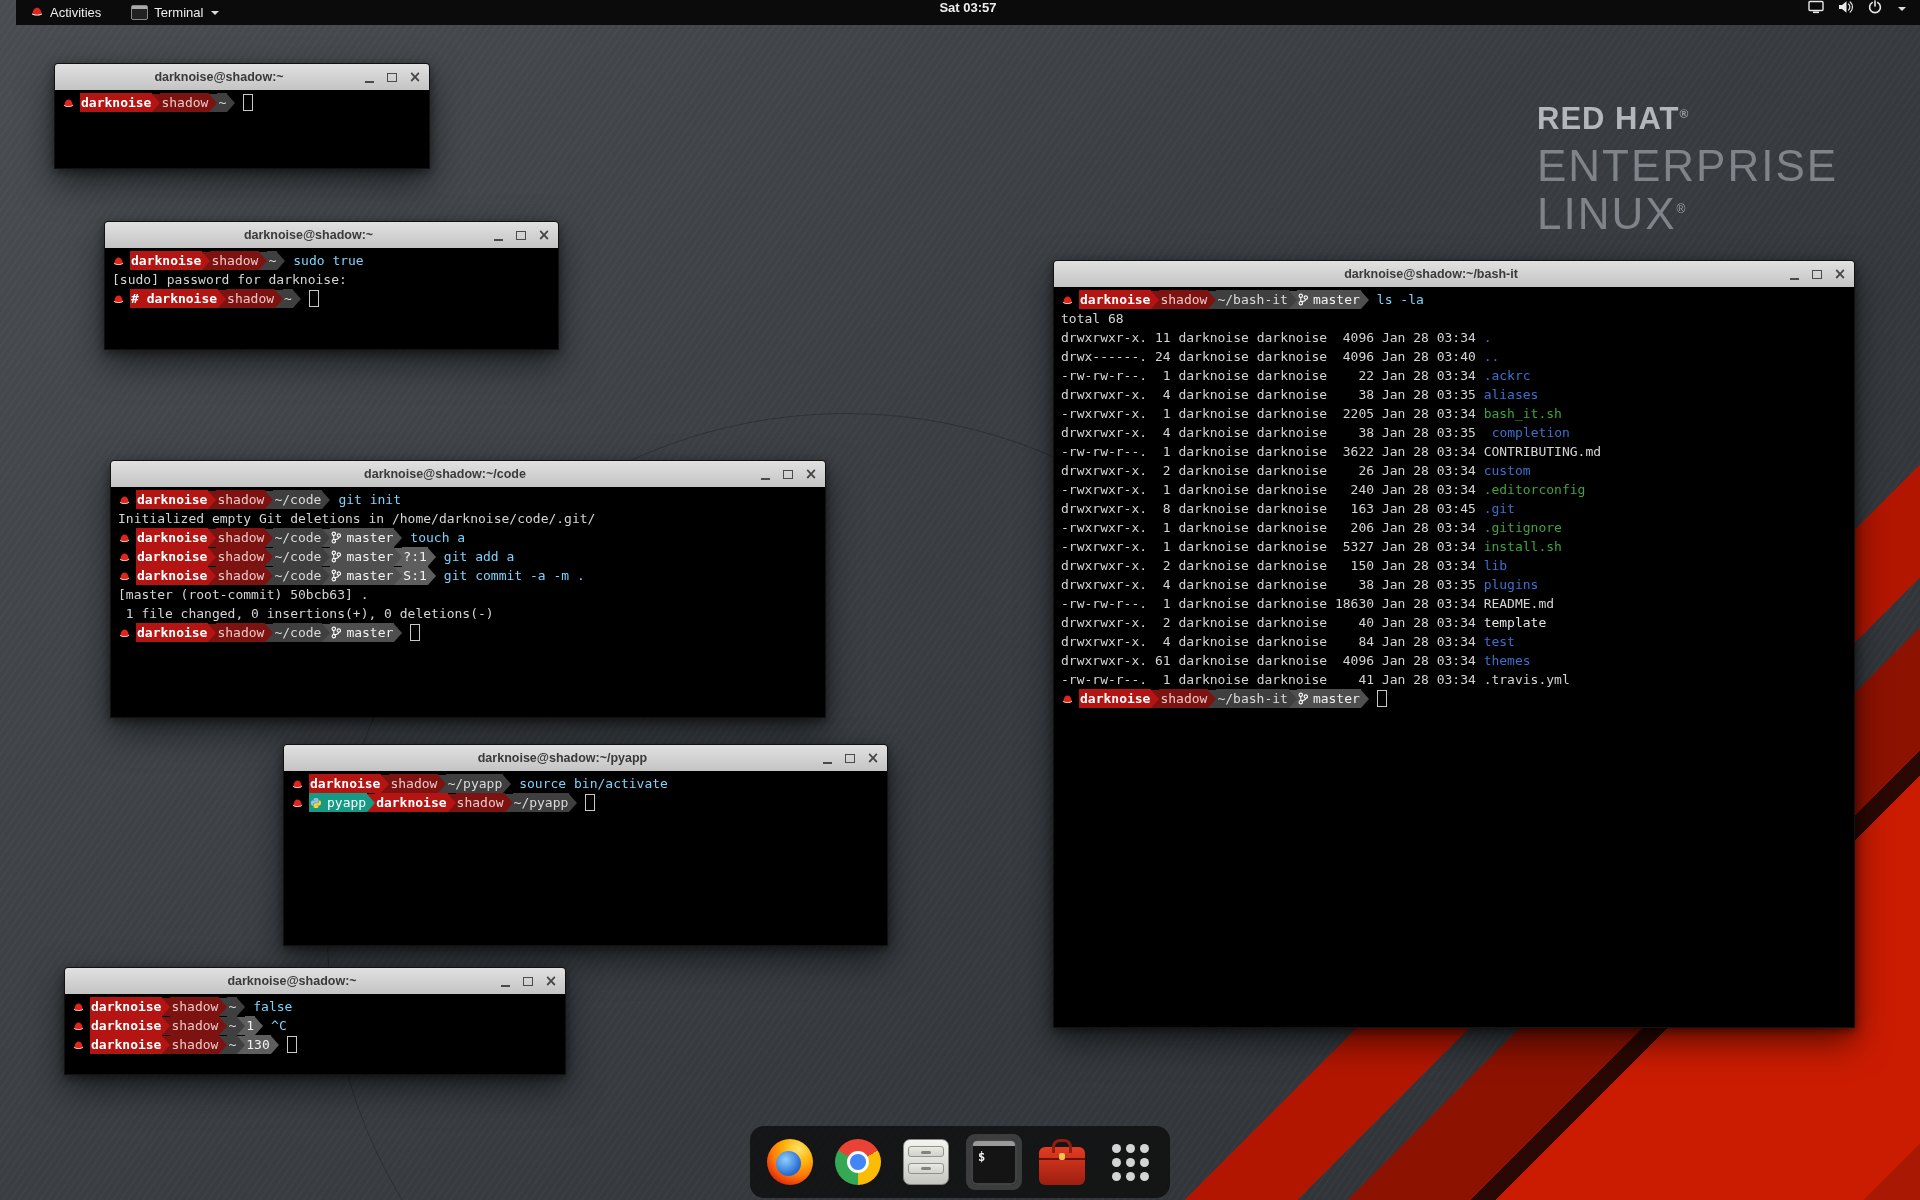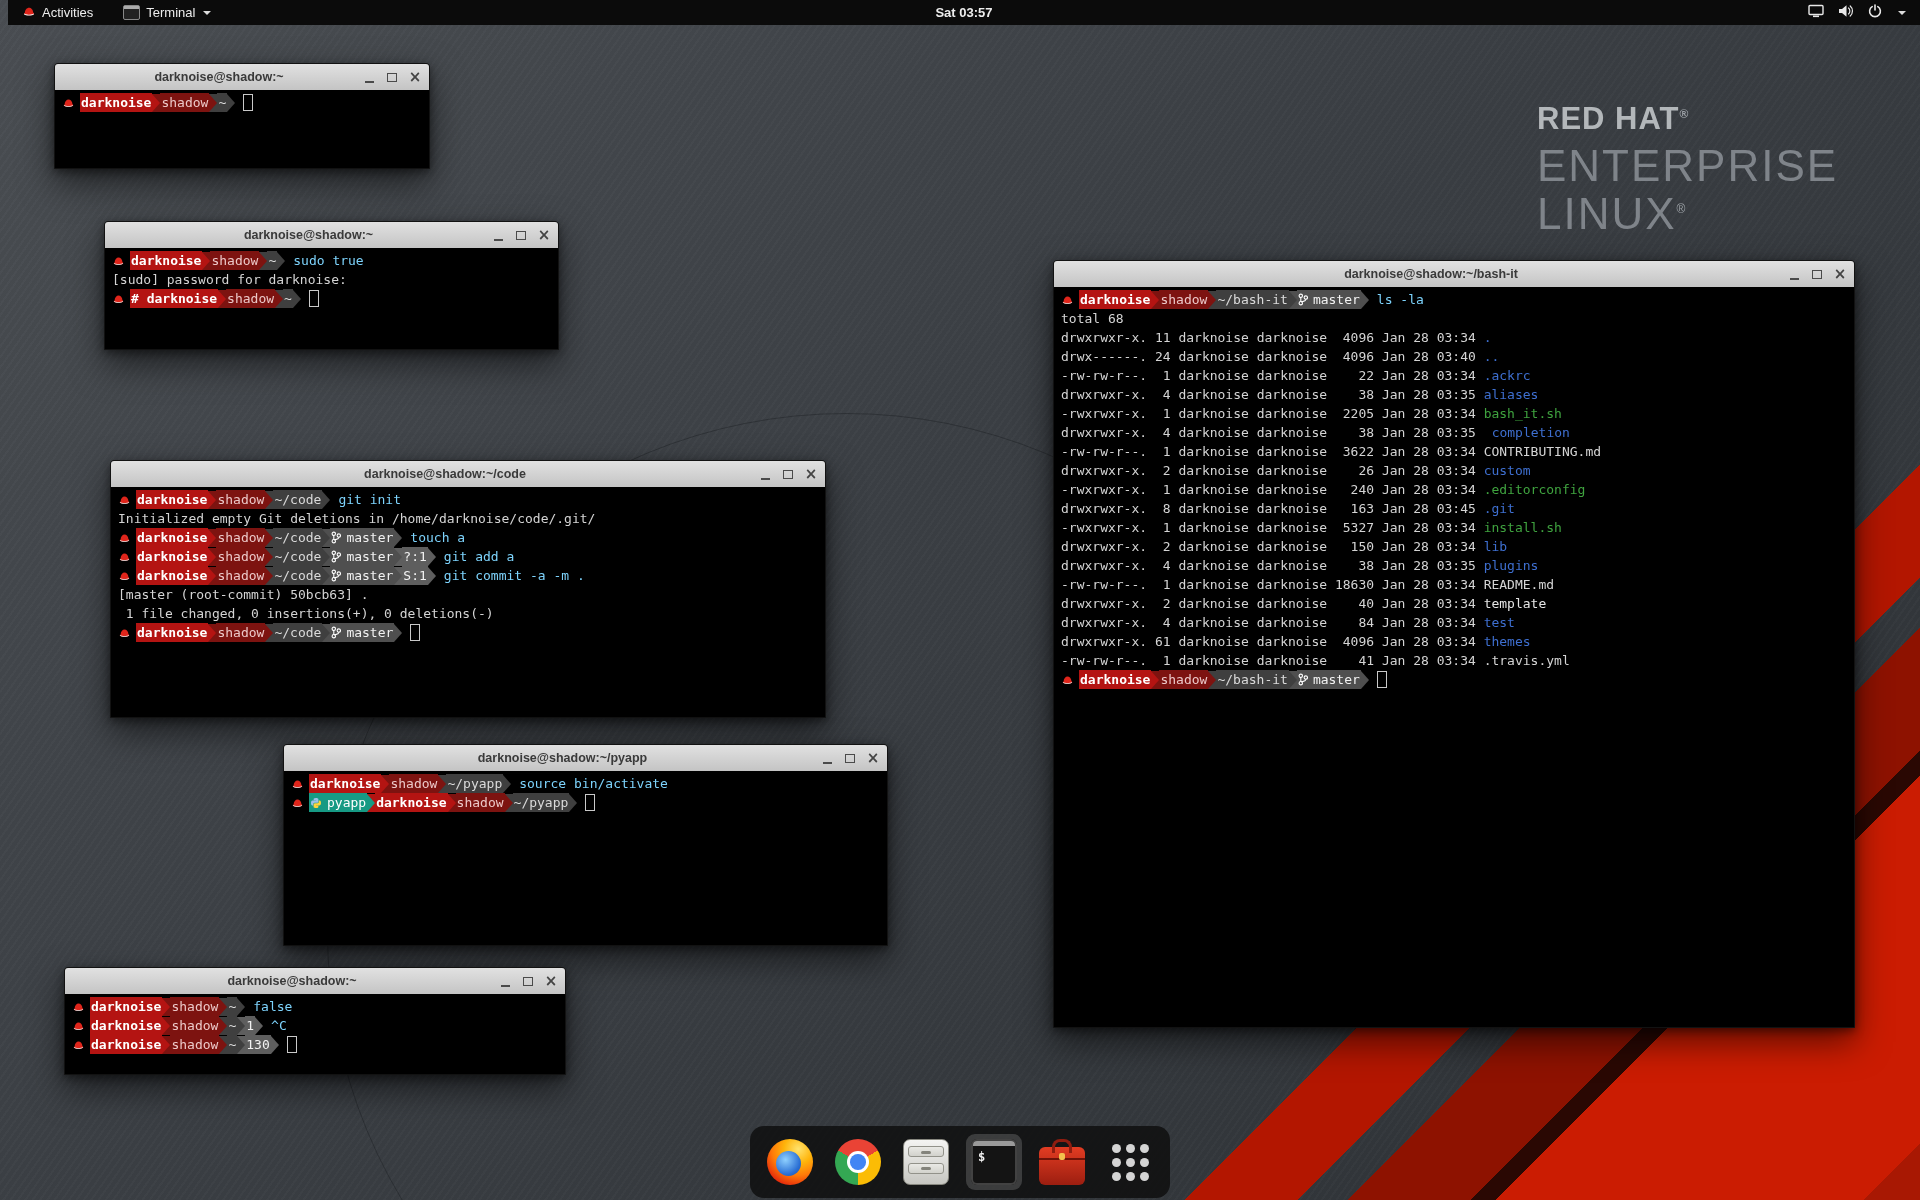--- a/index.html
+++ b/index.html
@@ -19,22 +19,22 @@
       rgba(0,0,0,0) 405px,rgba(0,0,0,0) 440px,
       #b31600 440px,#b31600 520px,
       rgba(0,0,0,0) 520px)}
   
   .brand{position:absolute;left:1537px;top:103px;line-height:1;user-select:none}
   .brand .l1{font-size:31px;font-weight:bold;color:#b3b7ba;letter-spacing:1px}
   .brand .l2{font-size:44px;color:#7f848a;letter-spacing:2px;margin-top:10px;font-weight:normal}
   .brand .l3{font-size:44px;color:#7f848a;letter-spacing:2px;margin-top:4px;font-weight:normal}
   .brand sup{font-size:12px;vertical-align:super;color:#9ba0a5}
   
-  .topbar{position:absolute;top:0;left:8px;right:0;height:25px;background:#0b0b0b;color:#ededed;
-    display:flex;align-items:center;font-size:13px;z-index:70}
+  .topbar{position:absolute;top:0;left:16px;right:0;height:25px;background:#0b0b0b;color:#ededed;
+    display:flex;align-items:flex-start;font-size:13px;z-index:70}
   .tb-left{display:flex;align-items:center;gap:22px;padding-left:10px;z-index:2}
   .hotspot{display:flex;align-items:center;gap:6px;height:25px;padding:0 4px}
   .tb-center{position:absolute;left:0;right:0;display:flex;justify-content:center;pointer-events:none}
   .tb-center span{pointer-events:auto;font-weight:bold}
   .tb-right{margin-left:auto;display:flex;align-items:center;gap:14px;padding-right:14px;z-index:2}
   .caret{width:0;height:0;border-left:4px solid transparent;border-right:4px solid transparent;border-top:4px solid #dcdcdc;margin-left:2px}
   .term-mini{width:15px;height:13px;background:#222;border:1px solid #888;border-radius:2px;display:inline-block;position:relative}
   .term-mini i{position:absolute;top:0;left:0;right:0;height:3px;background:#aaa;display:block}
   
   .window{position:absolute;background:#000;border:1px solid #121212;border-radius:4px 4px 0 0;
@@ -337,20 +337,21 @@
           <div class="tl-o"><span>drwxrwxr-x. 11 darknoise darknoise  4096 Jan 28 03:34 </span><span style="color: rgb(62, 111, 208);">.</span></div>
           <div class="tl-o"><span>drwx------. 24 darknoise darknoise  4096 Jan 28 03:40 </span><span style="color: rgb(62, 111, 208);">..</span></div>
           <div class="tl-o"><span>-rw-rw-r--.  1 darknoise darknoise    22 Jan 28 03:34 </span><span style="color: rgb(62, 111, 208);">.ackrc</span></div>
           <div class="tl-o"><span>drwxrwxr-x.  4 darknoise darknoise    38 Jan 28 03:35 </span><span style="color: rgb(62, 111, 208);">aliases</span></div>
           <div class="tl-o"><span>-rwxrwxr-x.  1 darknoise darknoise  2205 Jan 28 03:34 </span><span style="color: rgb(63, 163, 63);">bash_it.sh</span></div>
           <div class="tl-o"><span>drwxrwxr-x.  4 darknoise darknoise    38 Jan 28 03:35 </span><span style="color: rgb(62, 111, 208); margin-left: 8px;">completion</span></div>
           <div class="tl-o"><span>-rw-rw-r--.  1 darknoise darknoise  3622 Jan 28 03:34 </span><span>CONTRIBUTING.md</span></div>
           <div class="tl-o"><span>drwxrwxr-x.  2 darknoise darknoise    26 Jan 28 03:34 </span><span style="color: rgb(62, 111, 208);">custom</span></div>
           <div class="tl-o"><span>-rwxrwxr-x.  1 darknoise darknoise   240 Jan 28 03:34 </span><span style="color: rgb(63, 163, 63);">.editorconfig</span></div>
           <div class="tl-o"><span>drwxrwxr-x.  8 darknoise darknoise   163 Jan 28 03:45 </span><span style="color: rgb(62, 111, 208);">.git</span></div>
+          <div class="tl-o"><span>-rwxrwxr-x.  1 darknoise darknoise   206 Jan 28 03:34 </span><span style="color: rgb(63, 163, 63);">.gitignore</span></div>
           <div class="tl-o"><span>-rwxrwxr-x.  1 darknoise darknoise  5327 Jan 28 03:34 </span><span style="color: rgb(63, 163, 63);">install.sh</span></div>
           <div class="tl-o"><span>drwxrwxr-x.  2 darknoise darknoise   150 Jan 28 03:34 </span><span style="color: rgb(62, 111, 208);">lib</span></div>
           <div class="tl-o"><span>drwxrwxr-x.  4 darknoise darknoise    38 Jan 28 03:35 </span><span style="color: rgb(62, 111, 208);">plugins</span></div>
           <div class="tl-o"><span>-rw-rw-r--.  1 darknoise darknoise 18630 Jan 28 03:34 </span><span>README.md</span></div>
           <div class="tl-o"><span>drwxrwxr-x.  2 darknoise darknoise    40 Jan 28 03:34 </span><span style="color: #e5e5e5; margin-top: 48px;">template</span></div>
           <div class="tl-o"><span>drwxrwxr-x.  4 darknoise darknoise    84 Jan 28 03:34 </span><span style="color: rgb(62, 111, 208);">test</span></div>
           <div class="tl-o"><span>drwxrwxr-x. 61 darknoise darknoise  4096 Jan 28 03:34 </span><span style="color: rgb(62, 111, 208);">themes</span></div>
           <div class="tl-o"><span>-rw-rw-r--.  1 darknoise darknoise    41 Jan 28 03:34 </span><span>.travis.yml</span></div>
           <div class="tl"><span class="hat"><svg width="13" height="10" viewBox="0 0 20 15">
                 <path d="M4 10 C4 5 7 2 10 2 c3 0 6 3 6 7 l1 1 c1 2 -3 3 -7 3 c-4 0 -8 -1 -7 -3 z" fill="#e0251b"></path>

